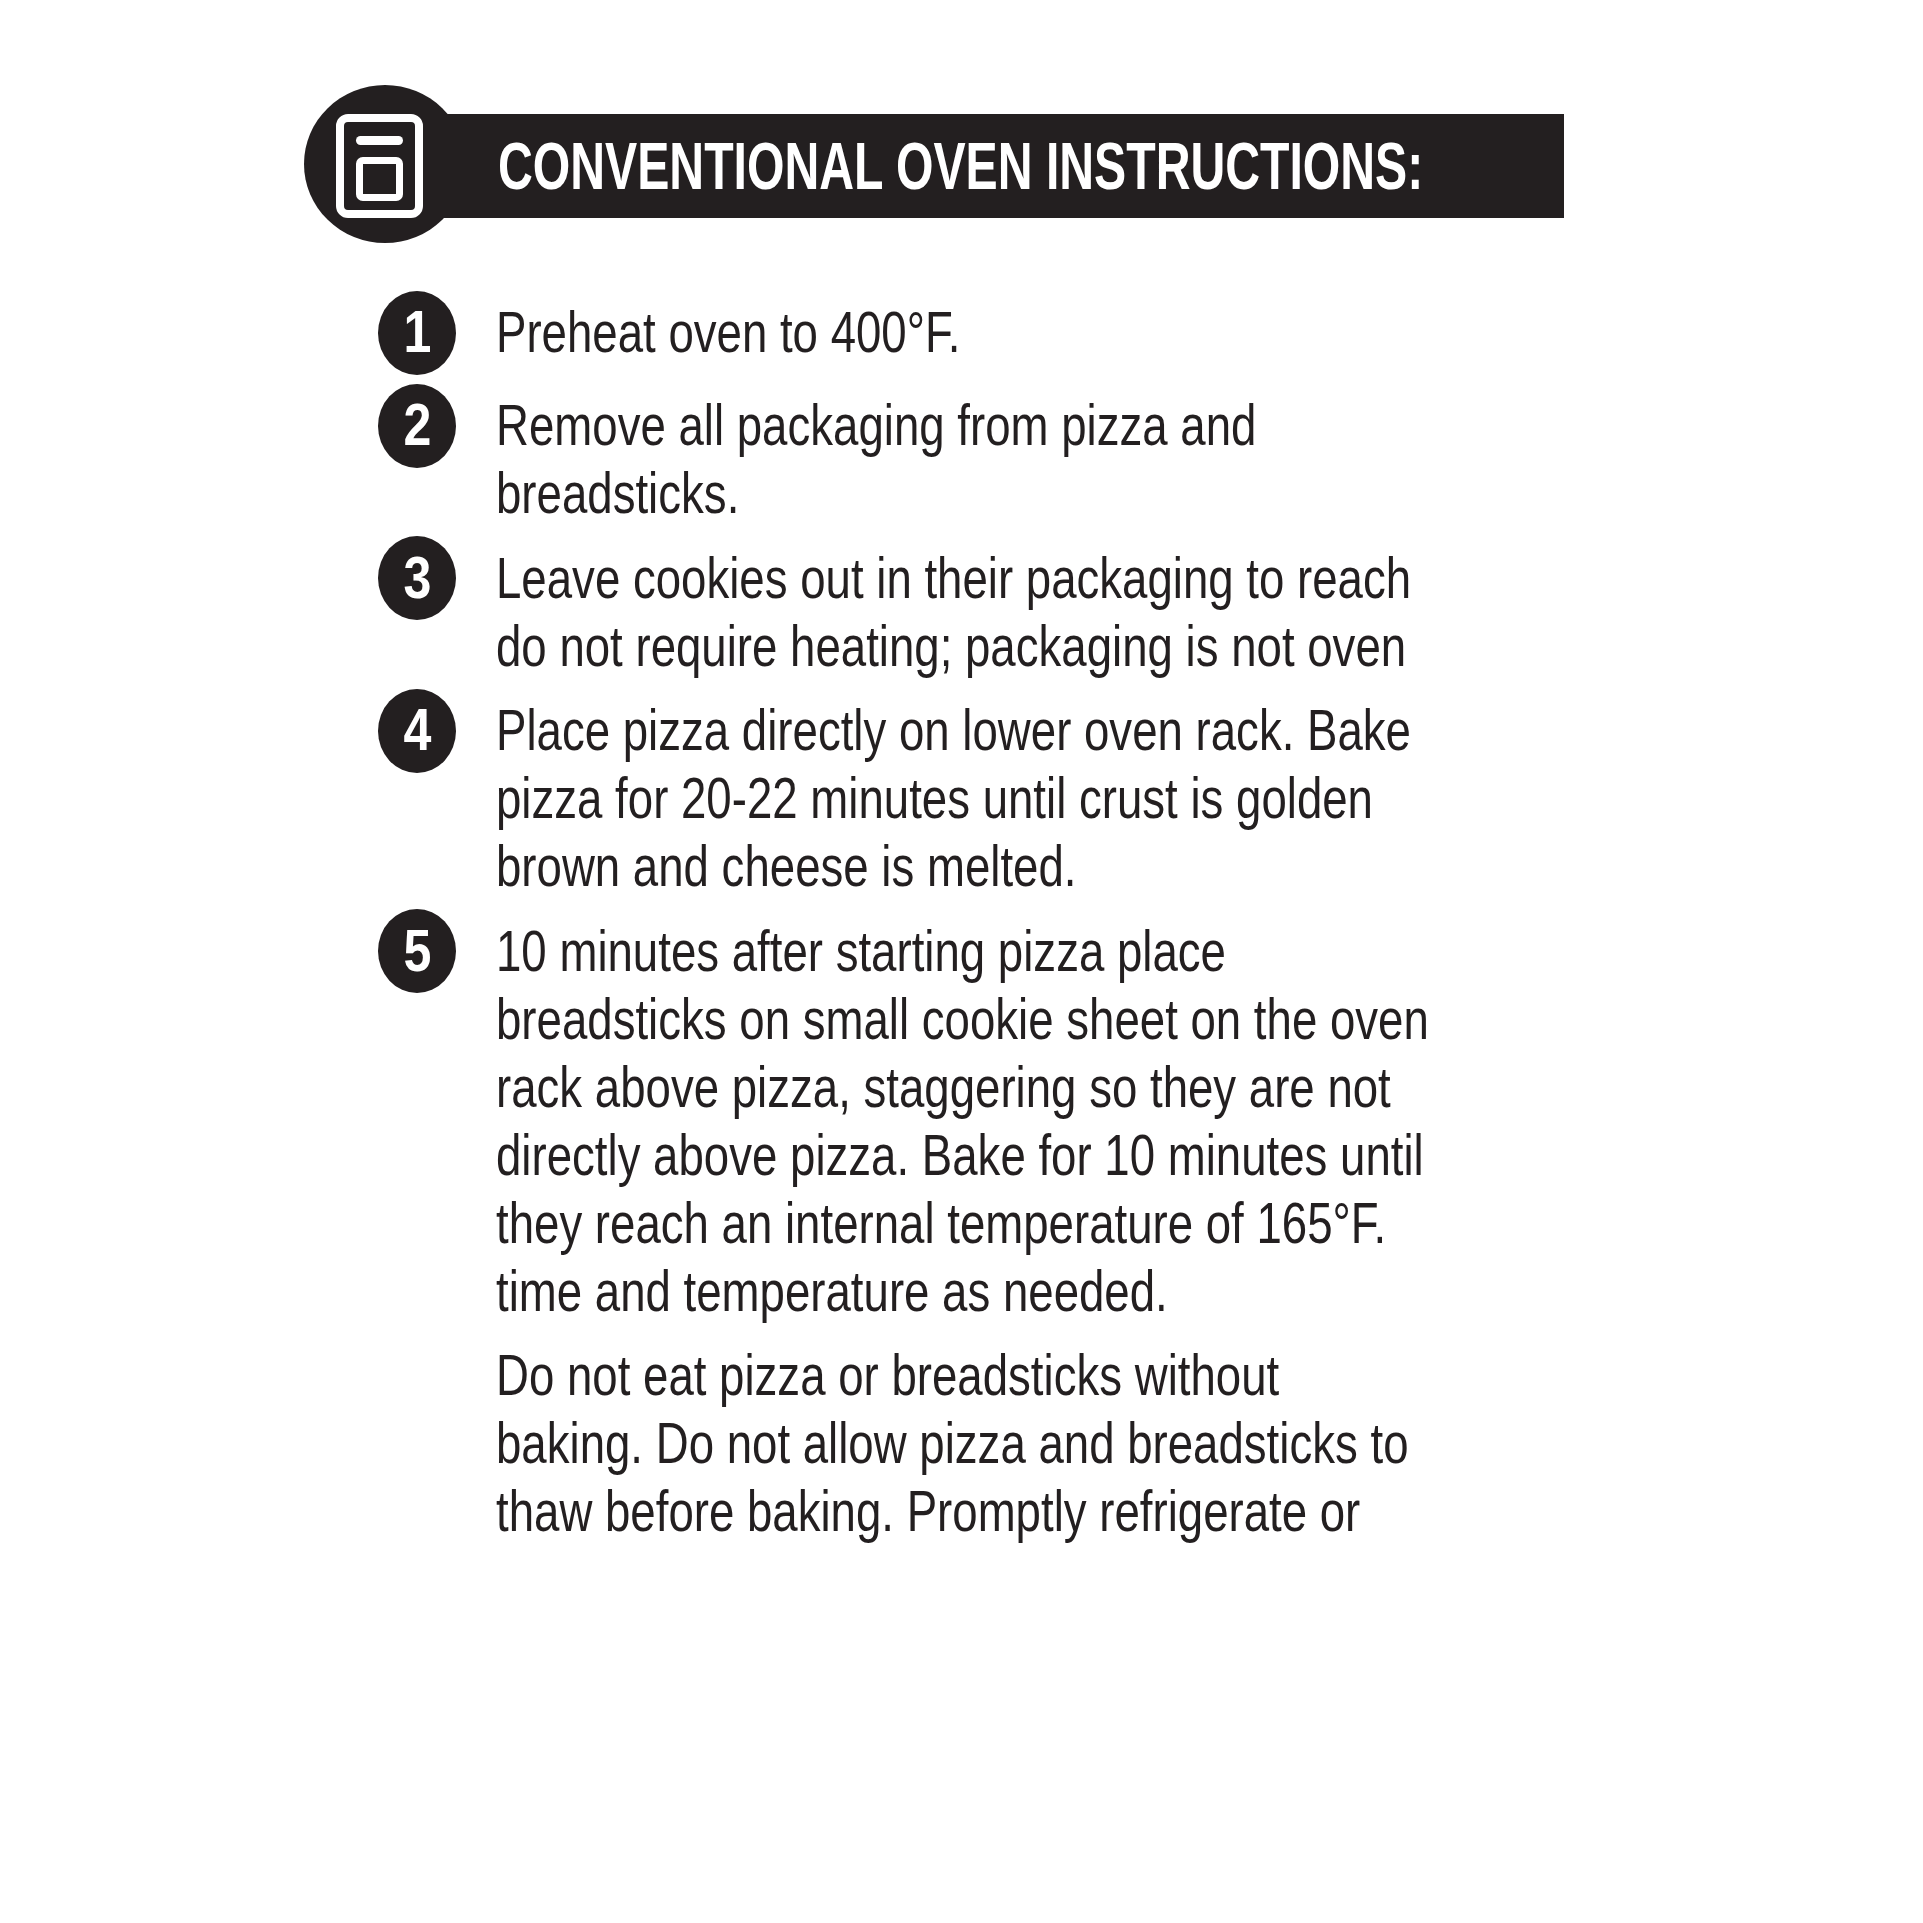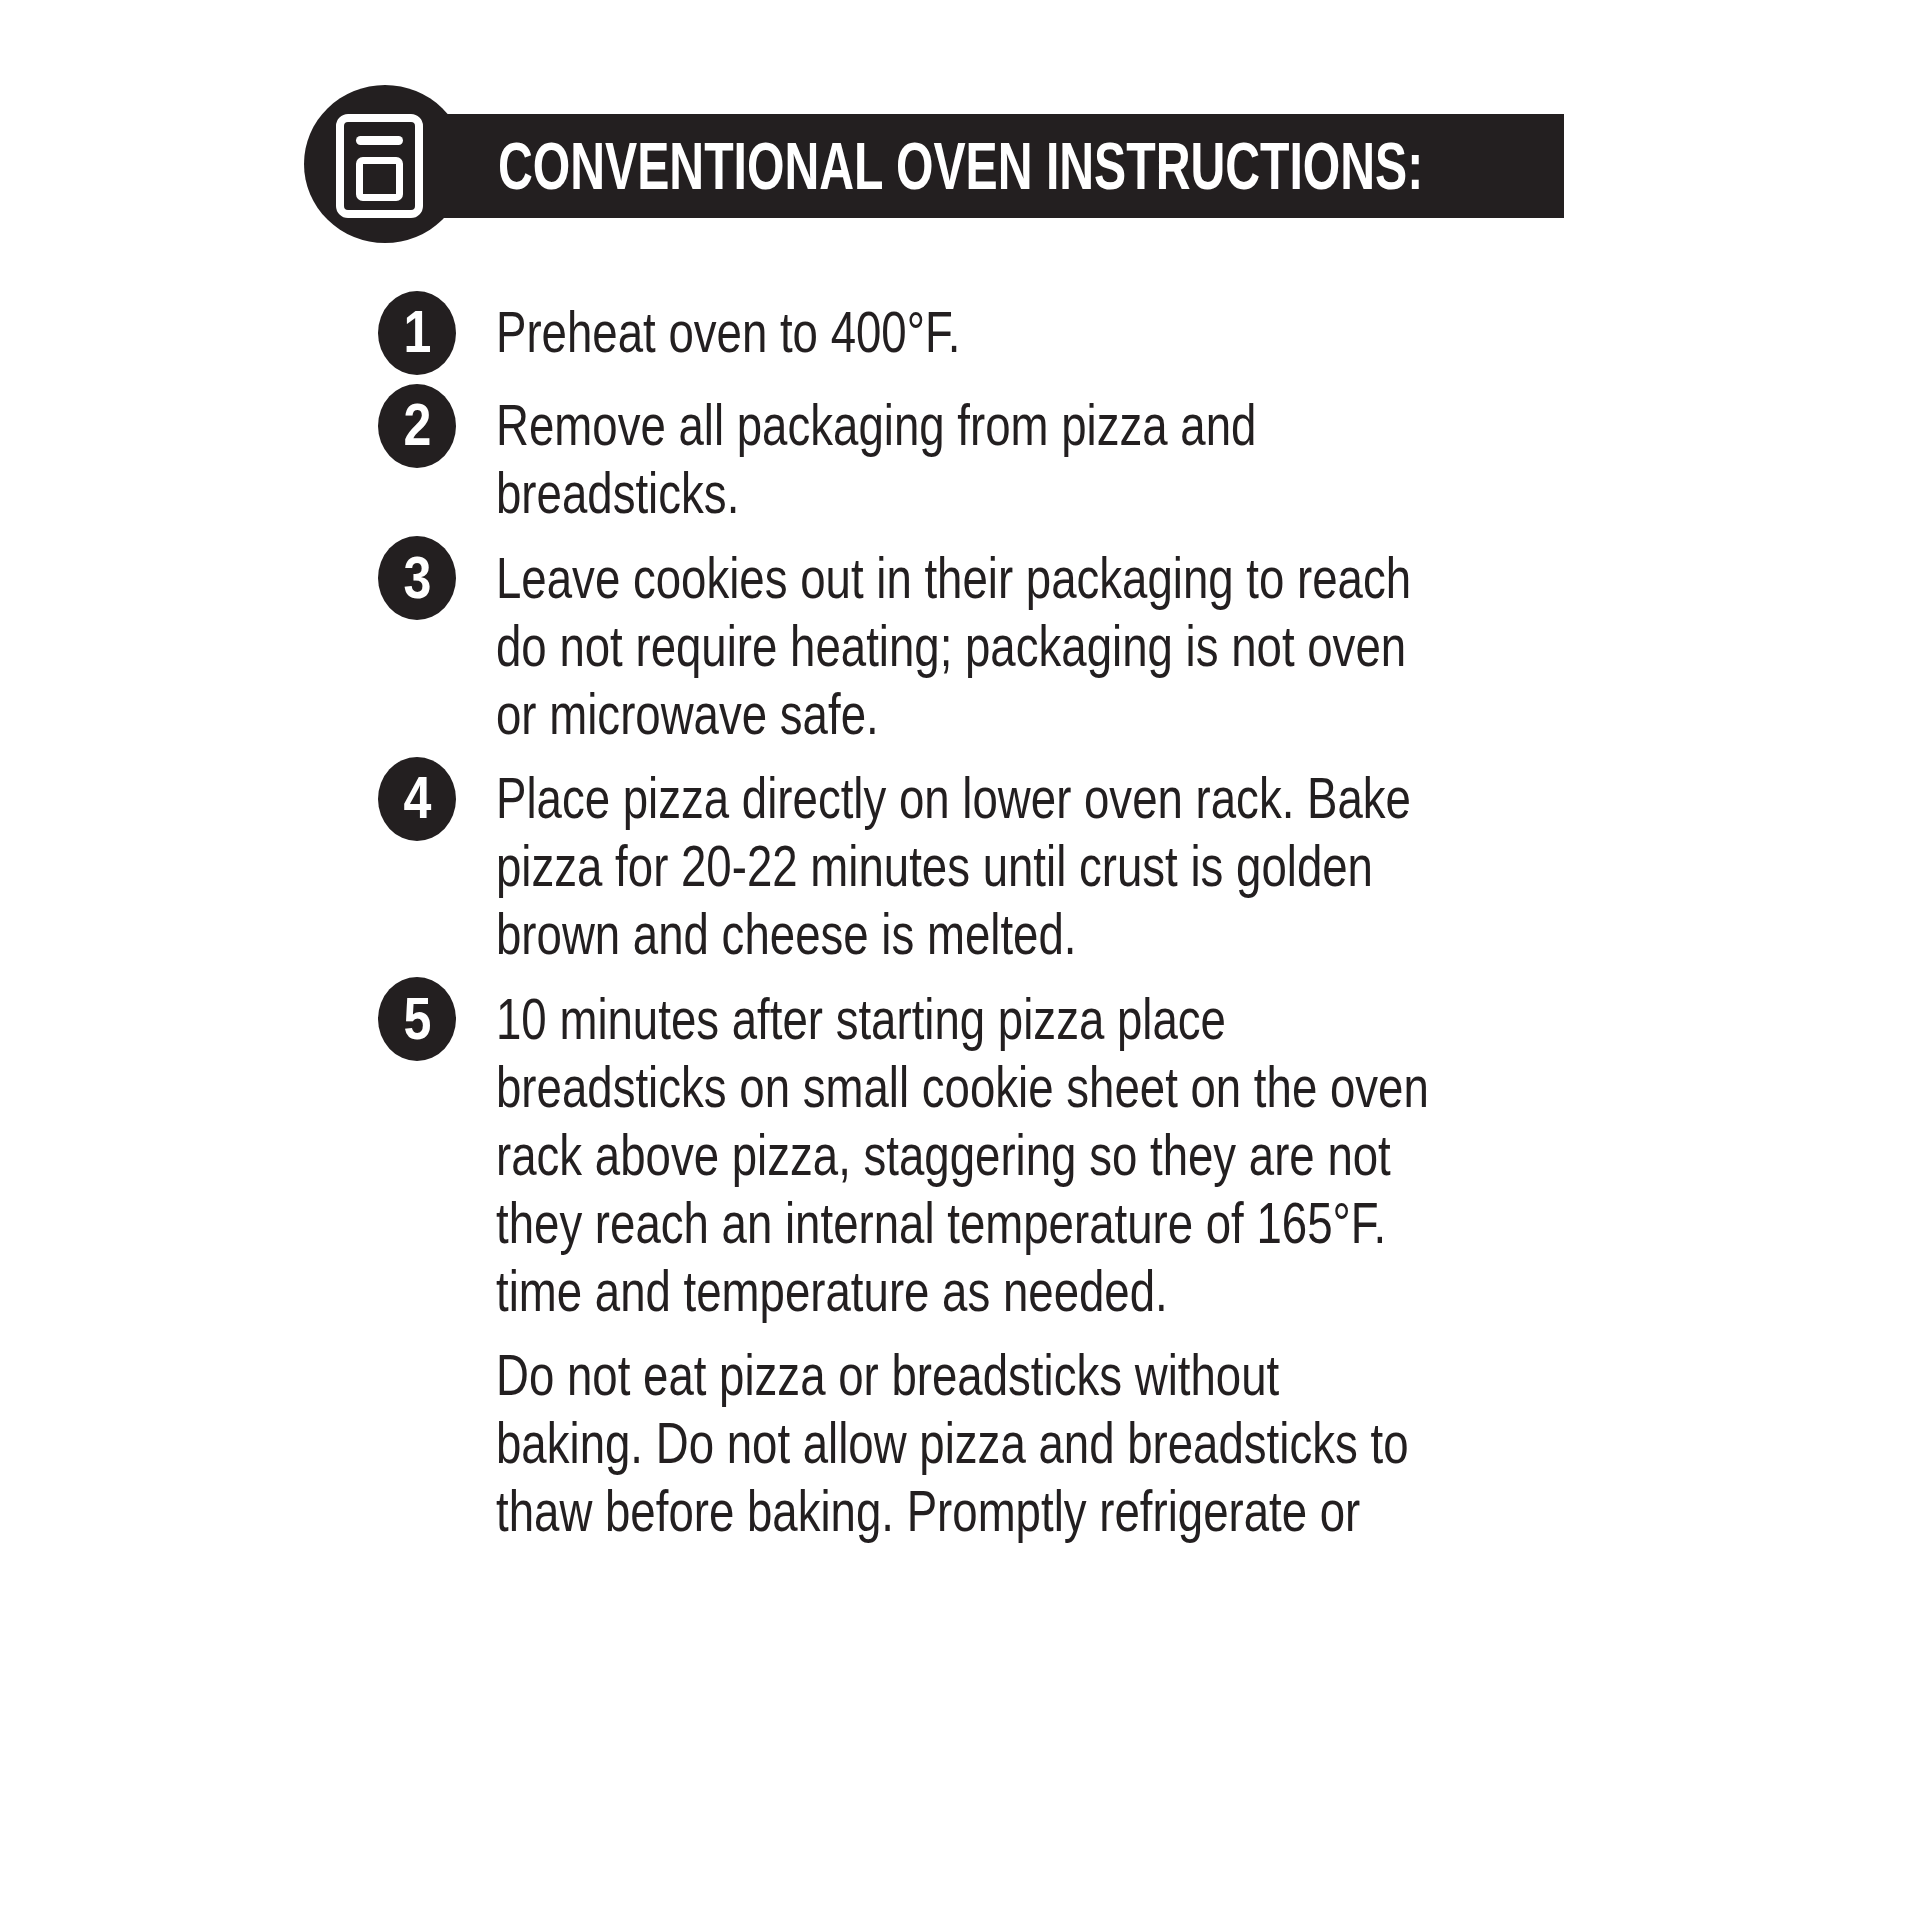--- a/index.html
+++ b/index.html
@@ -90,21 +90,20 @@
 
     <div class="step">
       <div class="num-col">
         <div class="num-circle">
           <span class="num">3</span>
         </div>
       </div>
       <div class="text-col">
         <div class="line"><span class="cond">Leave cookies out in their packaging to reach</span></div>
         <div class="line"><span class="cond">do not require heating; packaging is not oven</span></div>
-        <div class="line"><span class="cond">or microwave safe.</span></div>
       </div>
     </div>
 
     <div class="step">
       <div class="num-col">
         <div class="num-circle">
           <span class="num">4</span>
         </div>
       </div>
       <div class="text-col">
@@ -117,20 +116,21 @@
     <div class="step">
       <div class="num-col">
         <div class="num-circle">
           <span class="num">5</span>
         </div>
       </div>
       <div class="text-col">
         <div class="line"><span class="cond">10 minutes after starting pizza place</span></div>
         <div class="line"><span class="cond">breadsticks on small cookie sheet on the oven</span></div>
         <div class="line"><span class="cond">rack above pizza, staggering so they are not</span></div>
+        <div class="line"><span class="cond">directly above pizza. Bake for 10 minutes until</span></div>
         <div class="line"><span class="cond">they reach an internal temperature of 165°F.</span></div>
         <div class="line"><span class="cond">time and temperature as needed.</span></div>
       </div>
     </div>
 
     <div class="step footnote">
       <div class="num-col"></div>
       <div class="text-col">
         <div class="line"><span class="cond">Do not eat pizza or breadsticks without</span></div>
         <div class="line"><span class="cond">baking. Do not allow pizza and breadsticks to</span></div>

